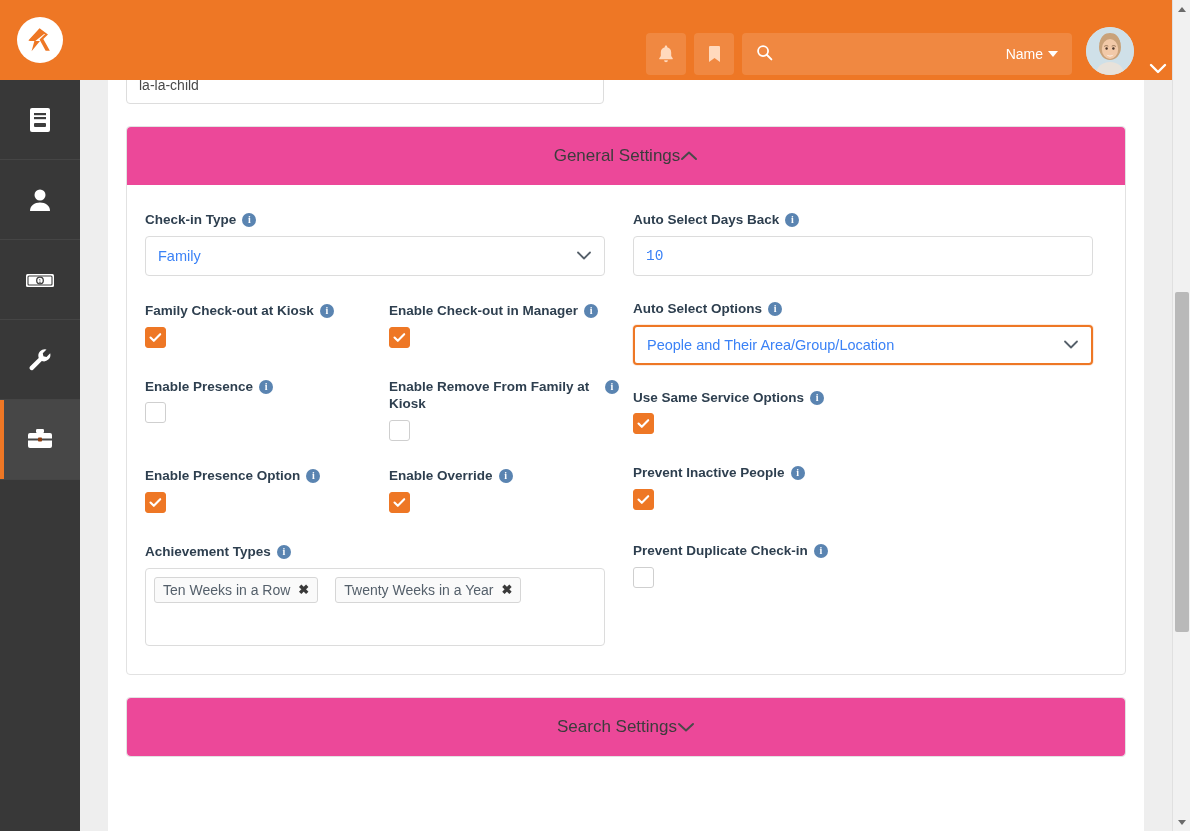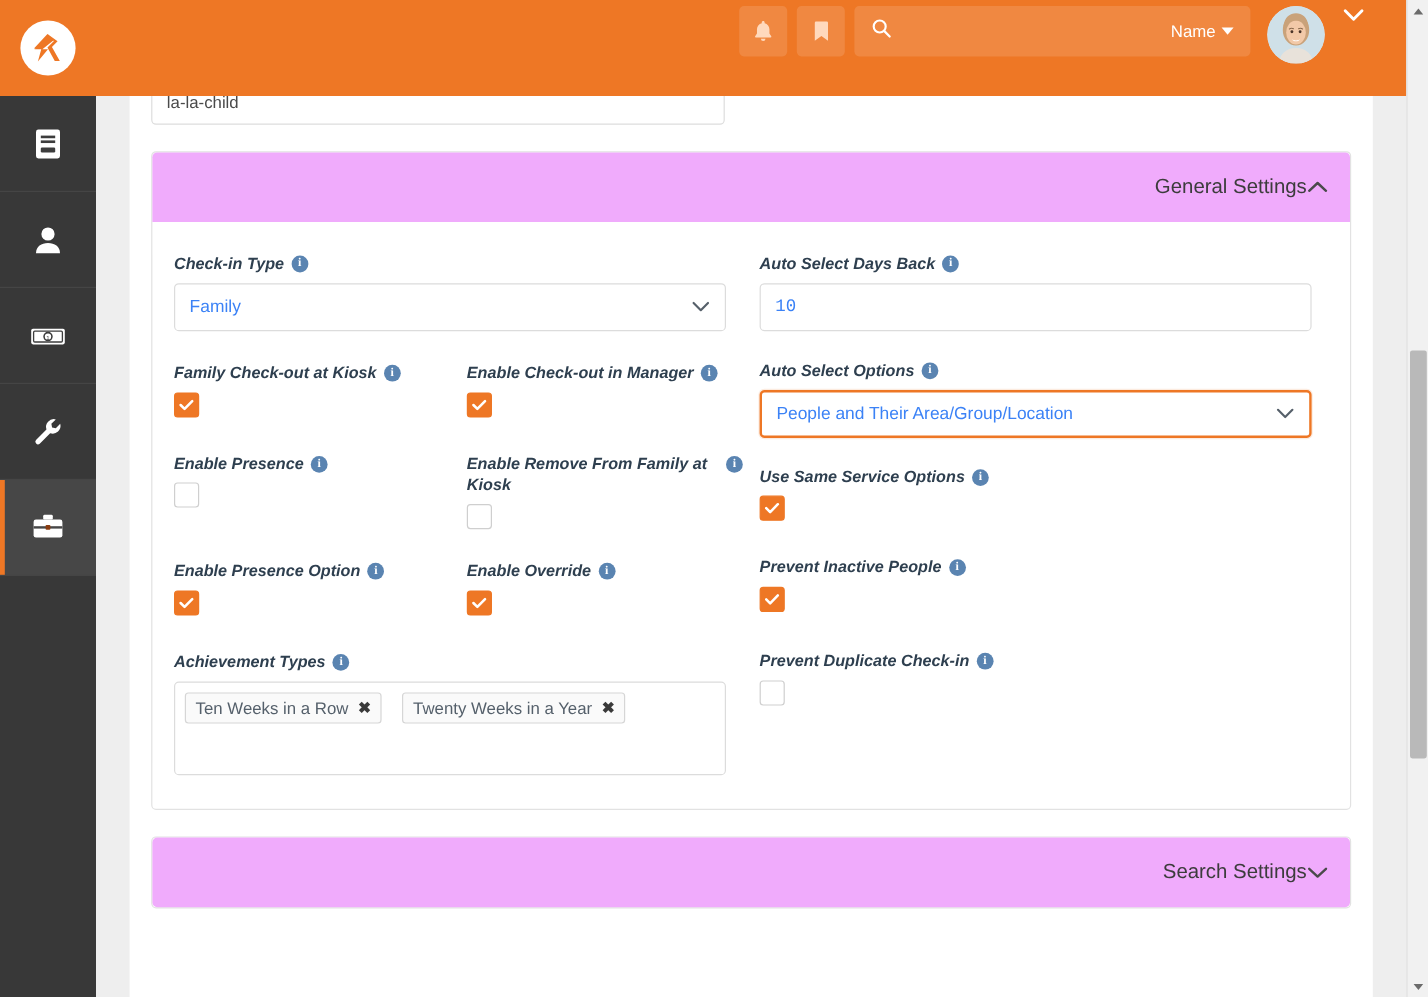--- a/index.html
+++ b/index.html
@@ -38,23 +38,23 @@
     display: flex;
     align-items: center;
     justify-content: center;
   }
   .logo-circle svg { display: block; }
 
   .topbar-spacer { flex: 1 1 auto; }
 
   .topbar-right {
     display: flex;
-    align-items: flex-start;
+    align-items: flex-end;
     height: 70px;
-    padding-right: 34px;
+    padding-right: 4px;
   }
   .icon-btn {
     width: 40px; height: 42px;
     background: rgba(255,255,255,0.13);
     border-radius: 4px;
     margin-right: 8px;
     display: flex;
     align-items: center;
     justify-content: center;
     cursor: pointer;
@@ -182,25 +182,25 @@
   }
 
   
   .panel {
     border: 1px solid #e2e2e2;
     border-radius: 4px;
     margin-top: 22px;
     background: #ffffff;
   }
   .panel-head {
-    background: #f0abfc;
+    background: #ec4899;
     height: 58px;
     display: flex;
     align-items: center;
-    justify-content: flex-end;
+    justify-content: center;
     padding: 0 18px;
     cursor: pointer;
     border-radius: 4px 4px 0 0;
   }
   .panel.collapsed .panel-head { border-radius: 4px; }
   .panel-title {
     font-size: 17px;
     color: #3c3c3c;
     font-weight: 400;
   }
@@ -218,21 +218,21 @@
   .field-label {
     font-size: 13.5px;
     font-weight: bold;
     color: #2e3f4f;
     display: flex;
     align-items: flex-start;
     gap: 6px;
     line-height: 1.32;
     margin-bottom: 7px;
   }
-  .field-label .lbl-text { max-width: 210px; font-style: italic; }
+  .field-label .lbl-text { max-width: 210px; }
   .info-i {
     flex: 0 0 auto;
     width: 14px; height: 14px;
     border-radius: 50%;
     background: #5a84b1;
     color: #ffffff;
     font-size: 10px;
     font-weight: bold;
     font-family: "Liberation Serif", serif;
     display: inline-flex;

